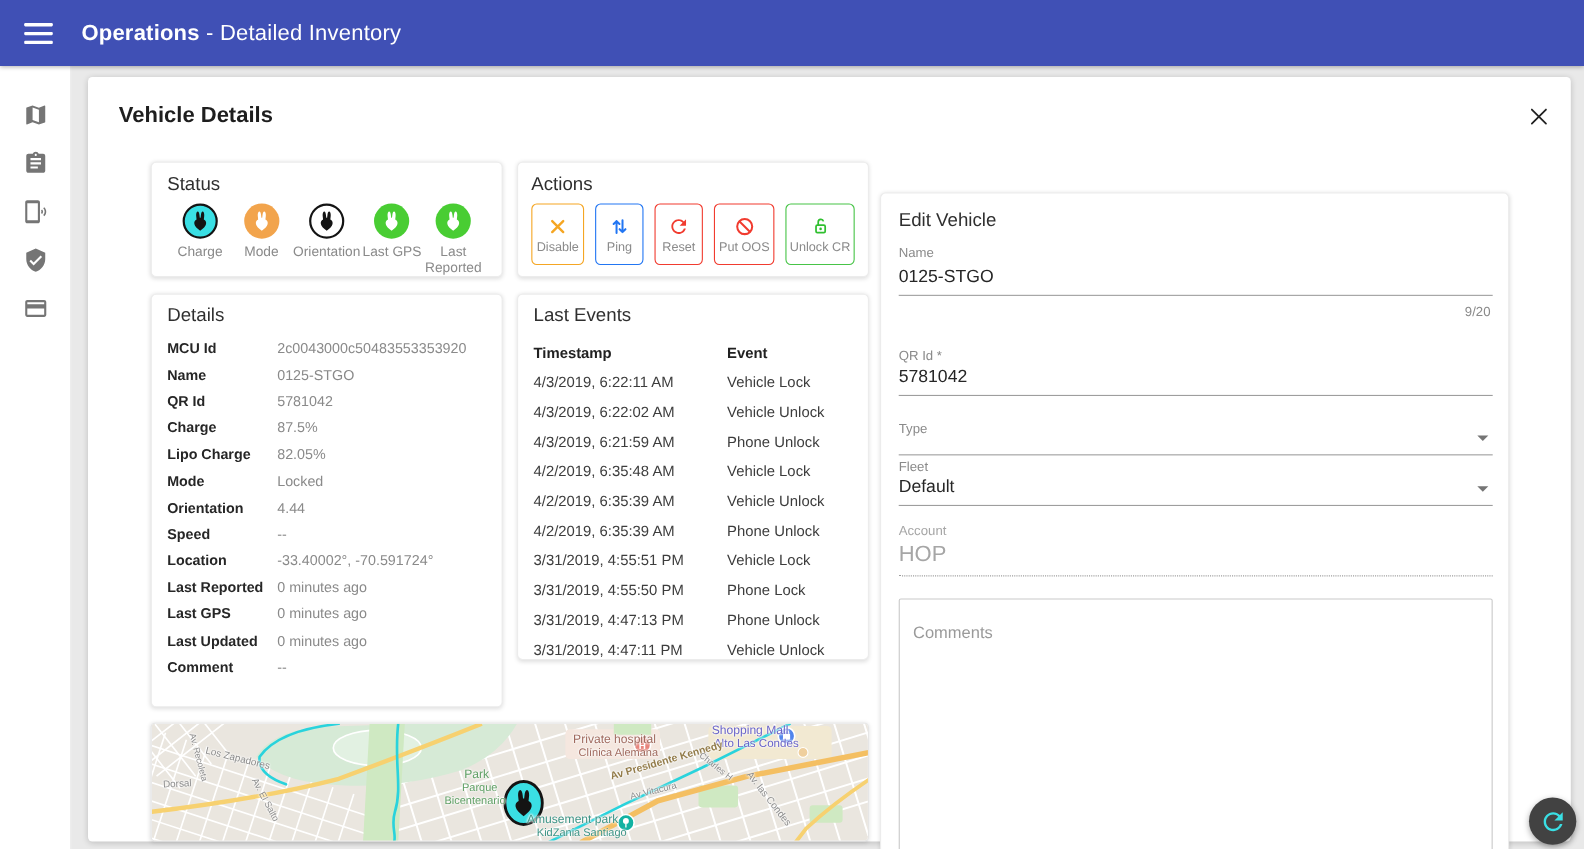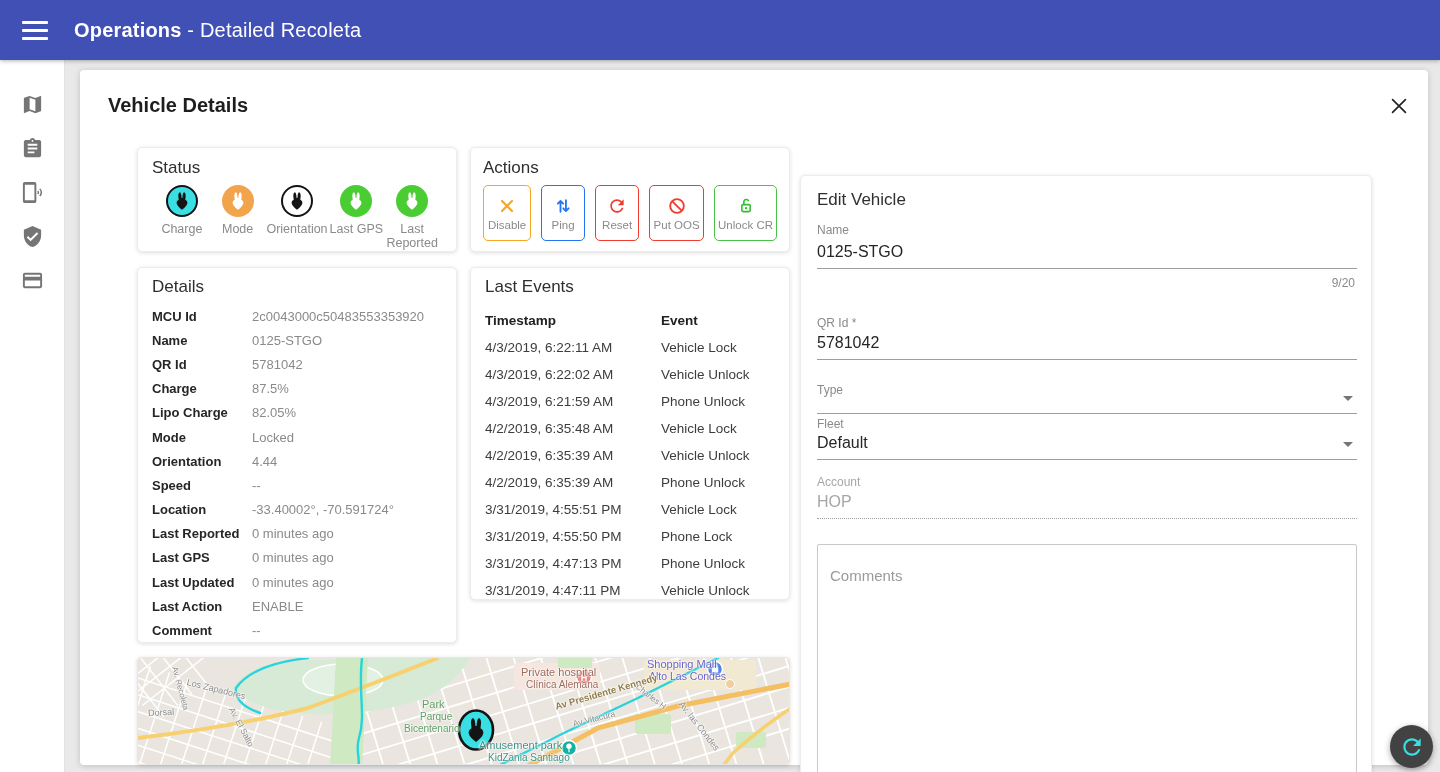--- a/index.html
+++ b/index.html
@@ -91,21 +91,21 @@
   .f-label { position:absolute; left:16px; font-size:12px; color:#8a8a8a; }
   .f-label.dis { color:#a6a6a6; }
   .f-input { position:absolute; left:16px; width:540px; font-size:16px; color:#262626; background:none;
     border:none; border-bottom:1px solid #9e9e9e; padding:0 0 7px 0; outline:none;
     font-family:"Liberation Sans", sans-serif; }
   .f-counter { position:absolute; right:16px; font-size:12px; color:#8a8a8a; }
   .f-select { position:absolute; left:16px; width:540px; font-size:16px; color:#262626;
     border-bottom:1px solid #9e9e9e; padding-bottom:7px; cursor:pointer; min-height:26px; }
   .chev { position:absolute; right:4px; top:8px; width:0; height:0;
     border-left:5px solid transparent; border-right:5px solid transparent; border-top:5px solid #757575; }
-  .f-static { position:absolute; left:16px; width:540px; font-size:16px; color:#a6a6a6;
+  .f-static { position:absolute; left:16px; width:540px; font-size:20px; color:#a6a6a6;
     border-bottom:1px dotted #9e9e9e; padding-bottom:7px; min-height:26px; }
   .comments { position:absolute; left:16px; top:368px; width:540px; height:264px;
     border:1px solid #c9c9c9; border-radius:2px; }
   .comments textarea { width:100%; height:100%; border:none; outline:none; resize:none;
     font-family:"Liberation Sans", sans-serif; font-size:15px; color:#262626; padding:22px 12px; background:none; }
   .comments textarea::placeholder { color:#9a9a9a; }
   .comments .cnt { position:absolute; right:10px; bottom:7px; font-size:12px; color:#757575; }
 
   
   .fab { position:absolute; left:1390px; top:725px; width:43px; height:43px; border-radius:50%;
@@ -115,21 +115,21 @@
 </style>
 </head>
 <body>
 
 <header class="appbar">
   <button class="hamburger">
     <span></span>
       <span></span>
       <span></span>
   </button>
-  <h1><b>Operations</b><span class="sub"> - Detailed Recoleta</span></h1>
+  <h1><b>Operations</b><span class="sub"> - Detailed Inventory</span></h1>
 </header>
 
 <nav class="sidebar">
   <button class="side-btn">
     <svg viewBox="0 0 24 24">
         <path d="M20.5 3l-.16.03L15 5.1 9 3 3.36 4.9c-.21.07-.36.25-.36.48V20.5c0 .28.22.5.5.5l.16-.03L9 18.9l6 2.1 5.64-1.9c.21-.07.36-.25.36-.48V3.5c0-.28-.22-.5-.5-.5zM15 19l-6-2.11V5l6 2.11V19z"></path>
       </svg>
   </button>
   <button class="side-btn">
     <svg viewBox="0 0 24 24">
@@ -298,24 +298,20 @@
         </div>
       <div class="det-row">
           <span class="det-label">Last GPS</span>
           <span class="det-value">0 minutes ago</span>
         </div>
       <div class="det-row">
           <span class="det-label">Last Updated</span>
           <span class="det-value">0 minutes ago</span>
         </div>
       <div class="det-row">
-          <span class="det-label">Last Action</span>
-          <span class="det-value">ENABLE</span>
-        </div>
-      <div class="det-row">
           <span class="det-label">Comment</span>
           <span class="det-value">--</span>
         </div>
     </div>
   </div>
 
   <div class="card card-events">
     <div class="card-title">Last Events</div>
     <div class="ev-head">
       <span class="ev-ts-h">Timestamp</span>

